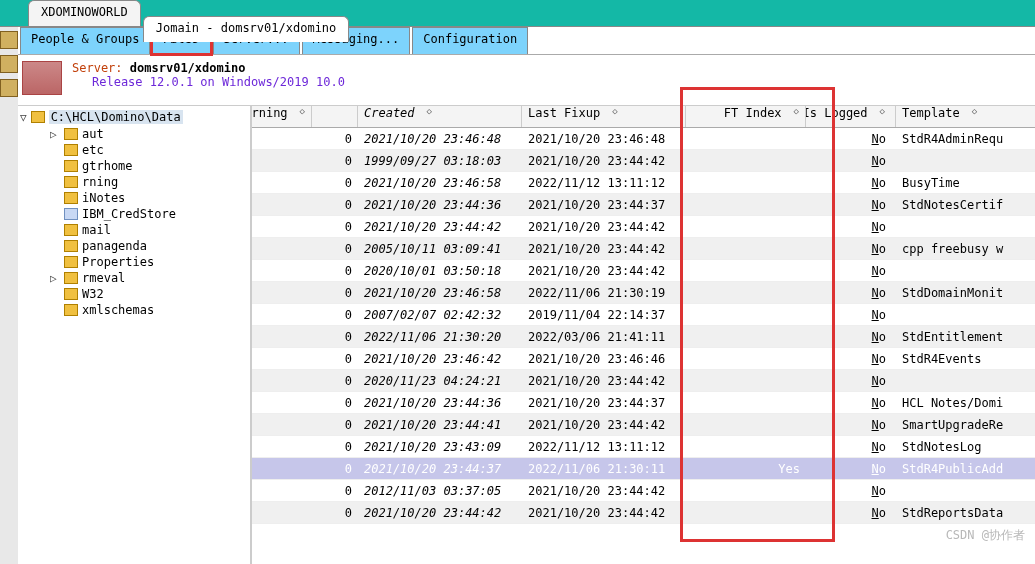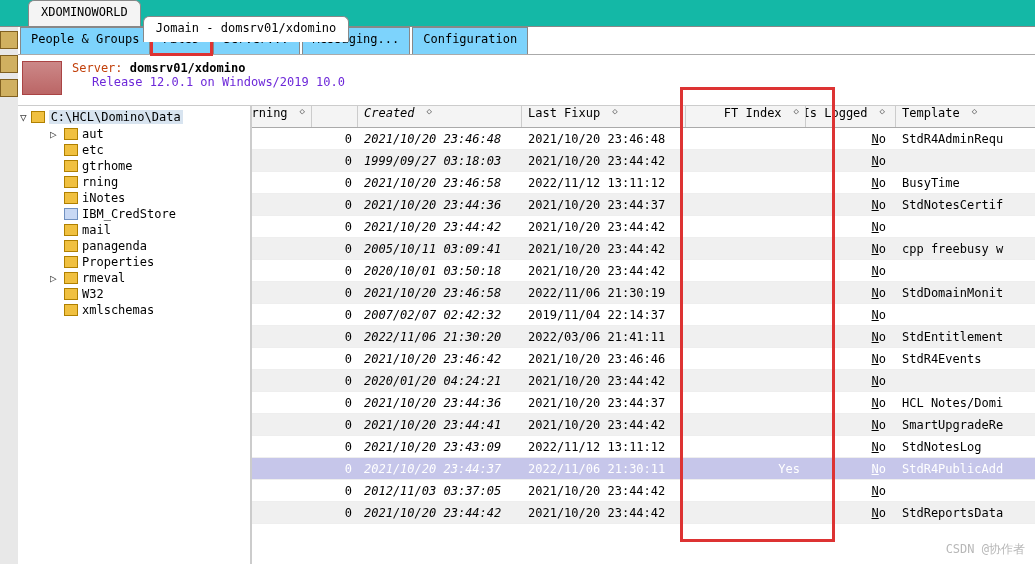--- a/index.html
+++ b/index.html
@@ -189,21 +189,21 @@
       position: absolute;
       border: 3px solid #d33;
       pointer-events: none;
     }
     .rb-top {
       left: 680px; top: 87px;
       width: 155px; height: 455px;
     }
     .watermark {
       position: absolute;
-      right: 10px; bottom: 6px;
+      right: 10px; bottom: 20px;
       color: #b8b8b8;
       font-size: 12px;
     }
   </style>
 </head>
 <body>
 
 <div class="app-tabs">
   <div class="app-tab">XDOMINOWORLD</div>
   <div class="app-tab active">Jomain - domsrv01/xdomino</div>
@@ -427,21 +427,21 @@
               <div class="gc c-zero">0</div>
               <div class="gc c-cr">2021/10/20 23:46:42</div>
               <div class="gc c-lf">2021/10/20 23:46:46</div>
               <div class="gc c-ft"></div>
               <div class="gc c-lg"><span class="ul">N</span>o</div>
               <div class="gc c-tp">StdR4Events</div>
             </div>
             <div class="grid-row">
               <div class="gc c-rn"></div>
               <div class="gc c-zero">0</div>
-              <div class="gc c-cr">2020/01/20 04:24:21</div>
+              <div class="gc c-cr">2020/11/23 04:24:21</div>
               <div class="gc c-lf">2021/10/20 23:44:42</div>
               <div class="gc c-ft"></div>
               <div class="gc c-lg"><span class="ul">N</span>o</div>
               <div class="gc c-tp"></div>
             </div>
             <div class="grid-row">
               <div class="gc c-rn"></div>
               <div class="gc c-zero">0</div>
               <div class="gc c-cr">2021/10/20 23:44:36</div>
               <div class="gc c-lf">2021/10/20 23:44:37</div>

